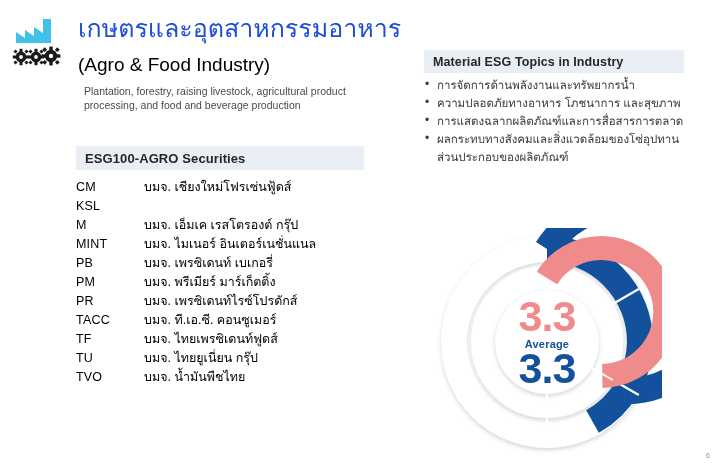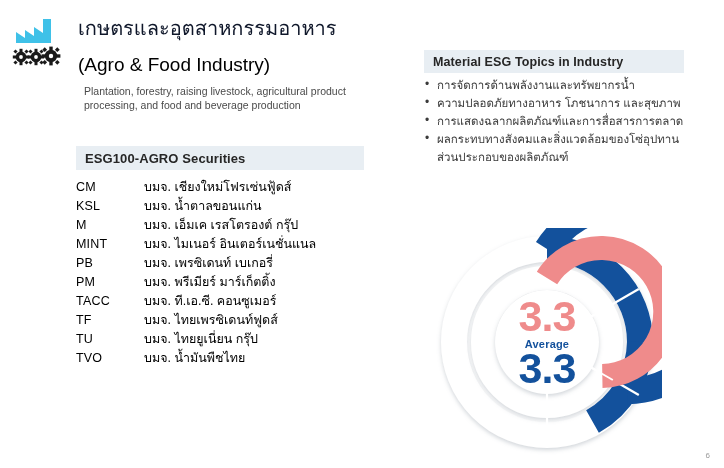--- a/index.html
+++ b/index.html
@@ -38,23 +38,23 @@
     position: relative;
     margin-top: 4px;
   }
   .logo svg { display: block; }
 
   .title-block {
     margin-left: 6px;
     padding-top: 2px;
   }
   .title-th {
-    font-size: 20px;
+    font-size: 25px;
     line-height: 28px;
-    color: #0f172a;
+    color: #1d4ed8;
     font-weight: 400;
     letter-spacing: 0px;
     white-space: nowrap;
   }
   .title-en {
     font-size: 19px;
     line-height: 24px;
     color: #000000;
     font-weight: 400;
     margin-top: 11px;
@@ -279,37 +279,40 @@
   <div class="sec-panel">
     <div class="band sec-band">ESG100-AGRO Securities</div>
     <div class="sec-list">
 
       <div class="sec-row">
         <span class="sec-symbol">CM</span>
         <span class="sec-name">บมจ. เชียงใหม่โฟรเซ่นฟู้ดส์</span>
       </div>
       <div class="sec-row">
         <span class="sec-symbol">KSL</span>
-        <span class="sec-name">บมจ. น้ำตาลขอนแก่น</span>
       </div>
       <div class="sec-row">
         <span class="sec-symbol">M</span>
         <span class="sec-name">บมจ. เอ็มเค เรสโตรองต์ กรุ๊ป</span>
       </div>
       <div class="sec-row">
         <span class="sec-symbol">MINT</span>
         <span class="sec-name">บมจ. ไมเนอร์ อินเตอร์เนชั่นแนล</span>
       </div>
       <div class="sec-row">
         <span class="sec-symbol">PB</span>
         <span class="sec-name">บมจ. เพรซิเดนท์ เบเกอรี่</span>
       </div>
       <div class="sec-row">
         <span class="sec-symbol">PM</span>
         <span class="sec-name">บมจ. พรีเมียร์ มาร์เก็ตติ้ง</span>
+      </div>
+      <div class="sec-row">
+        <span class="sec-symbol">PR</span>
+        <span class="sec-name">บมจ. เพรซิเดนท์ไรซ์โปรดักส์</span>
       </div>
       <div class="sec-row">
         <span class="sec-symbol">TACC</span>
         <span class="sec-name">บมจ. ที.เอ.ซี. คอนซูเมอร์</span>
       </div>
       <div class="sec-row">
         <span class="sec-symbol">TF</span>
         <span class="sec-name">บมจ. ไทยเพรซิเดนท์ฟูดส์</span>
       </div>
       <div class="sec-row">

